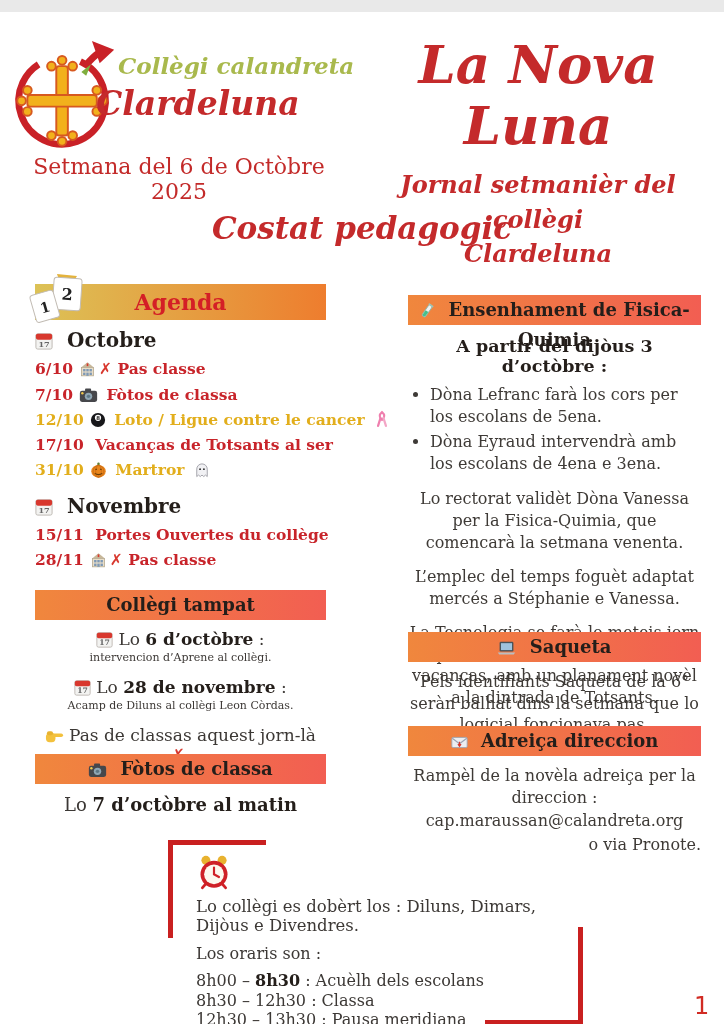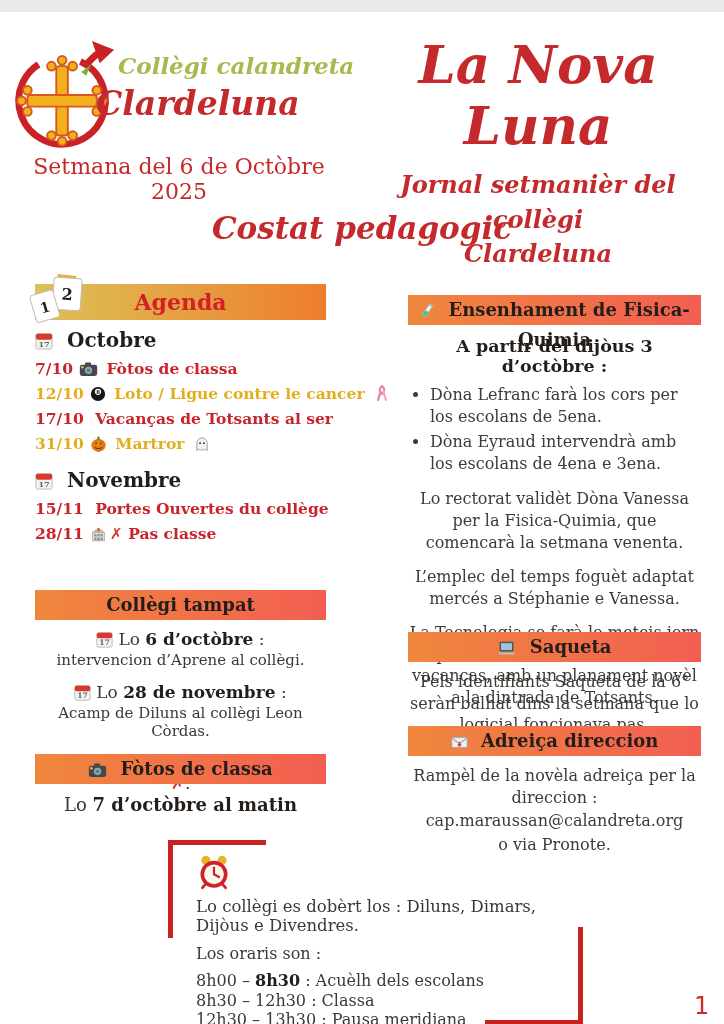--- a/index.html
+++ b/index.html
@@ -30,21 +30,21 @@
   .tear-cal{position:absolute;left:-8px;top:-12px;width:64px;height:60px;}
   .alist{margin-top:8px;}
   .amonth{font-size:20px;font-weight:bold;color:#241e1a;margin:6px 0 4px 0;}
   .amonth svg{vertical-align:-3px;margin-right:7px;}
   .arow{font-size:15.5px;font-weight:bold;line-height:25px;white-space:nowrap;}
   .arow .adate{margin-right:6px;}
   .arow svg{vertical-align:-3px;margin-right:3px;}
   .red{color:#c8242a;} .gold{color:#e2ae1c;}
   .xmark{color:#d8382e;font-weight:bold;font-family:"DejaVu Sans",sans-serif;}
   .sect{position:absolute;left:0;width:100%;}
-  .centerd{text-align:center;color:#3c3835;font-size:15px;}
+  .centerd{text-align:center;color:#3c3835;font-size:11px;}
   .chead{margin-top:9px;font-size:17px;color:#3c3835;}
   .chead b{color:#241e1a;}
   .chead svg{vertical-align:-3px;margin-right:5px;}
   .cline{margin-top:2px;}
   .cgap{margin-top:13px;}
   .photoline{margin-top:10px;font-size:18px;}
   .photoline b{color:#241e1a;}
   .intro-bold{margin-top:11px;text-align:center;font-weight:bold;font-size:17.5px;color:#241e1a;}
   ul.bullets{margin:8px 0 0 0;padding-left:22px;color:#3e3a36;font-size:16px;line-height:1.38;}
   ul.bullets li{margin-bottom:3px;}
@@ -124,20 +124,36 @@
       <div class="alist">
         <div class="amonth">
           <svg width="18" height="18" viewBox="0 0 20 20">
               <rect x="1" y="2" width="18" height="17" rx="2" fill="#f3f3f1" stroke="#b9b4ae"></rect>
               <rect x="1" y="2" width="18" height="6.5" rx="2" fill="#d8382e"></rect>
               <text x="10" y="17" font-size="9" font-weight="bold" text-anchor="middle" fill="#666">17</text>
             </svg>
           <span>Octobre</span>
         </div>
 
+        <div class="arow red">
+          <span class="adate">6/10</span><svg width="17" height="16" viewBox="0 0 20 20">
+              <polygon points="10,1.5 2,8 18,8" fill="#c8b89a"></polygon>
+              <rect x="9" y="3" width="2" height="3.4" fill="#d8382e"></rect>
+              <rect x="2.5" y="8" width="15" height="10.5" fill="#e8ddc8" stroke="#b5a88e"></rect>
+              <g fill="#7e99b5">
+                <rect x="4.5" y="10" width="3" height="3"></rect>
+                <rect x="8.5" y="10" width="3" height="3"></rect>
+                <rect x="12.5" y="10" width="3" height="3"></rect>
+                <rect x="4.5" y="14.5" width="3" height="3"></rect>
+                <rect x="8.5" y="14.5" width="3" height="4"></rect>
+                <rect x="12.5" y="14.5" width="3" height="3"></rect>
+              </g>
+            </svg><span class="xmark">✗</span>
+          <span>Pas classe</span>
+        </div>
 
         <div class="arow red">
           <span class="adate">7/10</span><svg width="19" height="15" viewBox="0 0 22 17">
               <rect x="7" y="0.5" width="7" height="3.5" rx="1" fill="#46474b"></rect>
               <rect x="1" y="3" width="20" height="13" rx="2.5" fill="#46474b"></rect>
               <circle cx="11" cy="9.5" r="4.3" fill="#8fa6b4"></circle>
               <circle cx="11" cy="9.5" r="2" fill="#5d7685"></circle>
               <circle cx="3.9" cy="5.8" r="1.4" fill="#f2c94c"></circle>
             </svg>
           <span>Fòtos de classa</span>
@@ -298,21 +314,21 @@
       <div class="bar barB">
         <svg width="17" height="13" viewBox="0 0 20 15">
             <rect x="1" y="1.5" width="18" height="12" rx="1.5" fill="#eceef2" stroke="#9aa4b5"></rect>
             <path d="M1.5 2.5 L10 9 L18.5 2.5" fill="none" stroke="#9aa4b5" stroke-width="1.3"></path>
             <path d="M10 6.5 v5 M8.2 9.5 l1.8 2.3 1.8-2.3" stroke="#d8382e" stroke-width="1.5" fill="none"></path>
           </svg>
         <span>Adreiça direccion</span>
       </div>
       <div class="para" style="margin-top:9px;">Rampèl de la novèla adreiça per la direccion :</div>
       <div class="para" style="margin-top:2px;">cap.maraussan@calandreta.org</div>
-      <div class="para" style="margin-top:2px;">o via Pronote.</div>
+      <div class="para" style="margin-top:2px;text-align:right;">o via Pronote.</div>
     </div>
   </div>
 
   <div class="brk-tl"></div>
   <div class="brk-br"></div>
 
   <div class="boxcontent">
     <svg width="36" height="37" viewBox="0 0 40 40">
       <circle cx="11" cy="6.5" r="5" fill="#e8b22f"></circle>
         <circle cx="29" cy="6.5" r="5" fill="#e8b22f"></circle>

